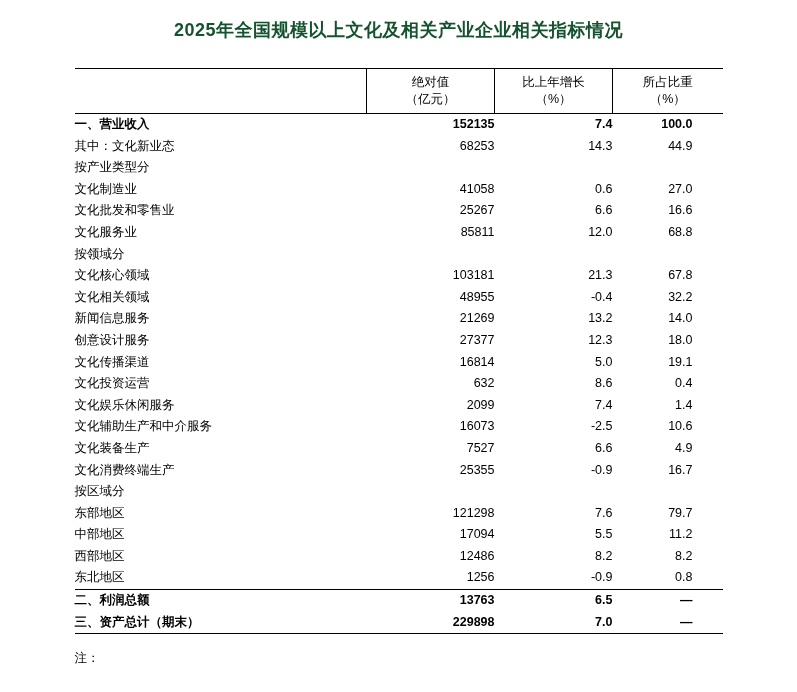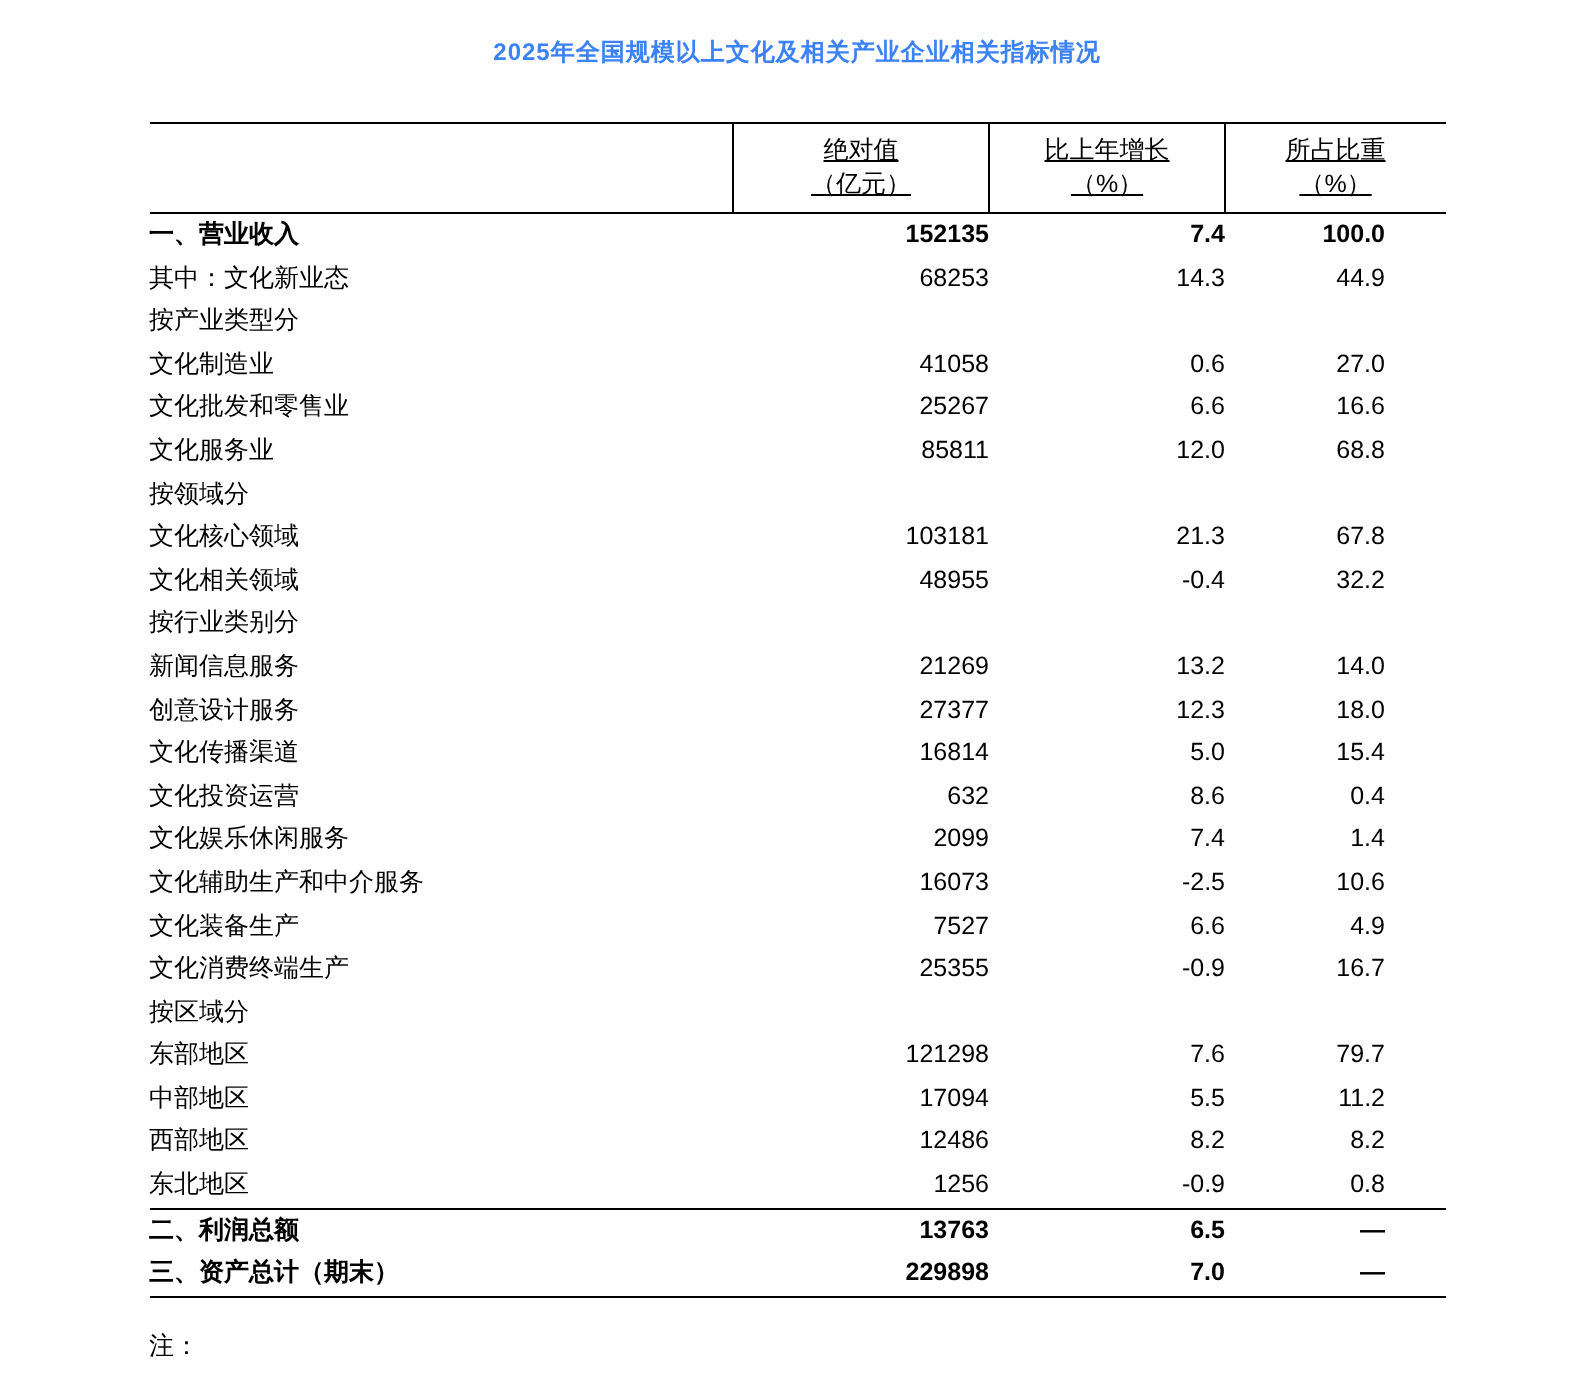--- a/index.html
+++ b/index.html
@@ -15,26 +15,26 @@
     position: relative;
     overflow: hidden;
   }
   .page {
     width: 797px;
     height: 692px;
     position: relative;
   }
   .doc-title {
     text-align: center;
-    font-size: 12px;
+    font-size: 18px;
     font-weight: bold;
     letter-spacing: 0.5px;
     margin-top: 18px;
     margin-bottom: 0;
-    color: #3b82f6;
+    color: #14532d;
   }
   .table-wrap {
     margin: 26px auto 0 auto;
     width: 648px;
   }
   table.main {
     width: 648px;
     border-collapse: collapse;
     font-size: 12.5px;
   }
@@ -47,21 +47,21 @@
     border-top: 1.6px solid #000;
     border-bottom: 1.2px solid #000;
     text-align: center;
     font-size: 12.5px;
     height: 44px;
     line-height: 17px;
   }
   .hdr-row td.blank {
     border-left: none;
   }
-  .vline-l { border-left: 1px solid #000; text-decoration: underline; }
+  .vline-l { border-left: 1px solid #000; }
 
   .col-label { width: 292px; }
   .col-val   { width: 128px; }
   .col-grow  { width: 118px; }
   .col-share { width: 110px; }
 
   .r td {
     height: 21.6px;
     font-size: 12.5px;
     line-height: 21.6px;
@@ -172,42 +172,36 @@
             <td class="num">21.3</td>
             <td class="num share">67.8</td>
           </tr>
           <tr class="r">
             <td class="lbl indent1">文化相关领域</td>
             <td class="num">48955</td>
             <td class="num">-0.4</td>
             <td class="num share">32.2</td>
           </tr>
           <tr class="r">
-            <td class="lbl">按行业类别分</td>
-            <td class="num"></td>
-            <td class="num"></td>
-            <td class="num share"></td>
-          </tr>
-          <tr class="r">
             <td class="lbl indent1">新闻信息服务</td>
             <td class="num">21269</td>
             <td class="num">13.2</td>
             <td class="num share">14.0</td>
           </tr>
           <tr class="r">
             <td class="lbl indent1">创意设计服务</td>
             <td class="num">27377</td>
             <td class="num">12.3</td>
             <td class="num share">18.0</td>
           </tr>
           <tr class="r">
             <td class="lbl indent1">文化传播渠道</td>
             <td class="num">16814</td>
             <td class="num">5.0</td>
-            <td class="num share">15.4</td>
+            <td class="num share">19.1</td>
           </tr>
           <tr class="r">
             <td class="lbl indent1">文化投资运营</td>
             <td class="num">632</td>
             <td class="num">8.6</td>
             <td class="num share">0.4</td>
           </tr>
           <tr class="r">
             <td class="lbl indent1">文化娱乐休闲服务</td>
             <td class="num">2099</td>

